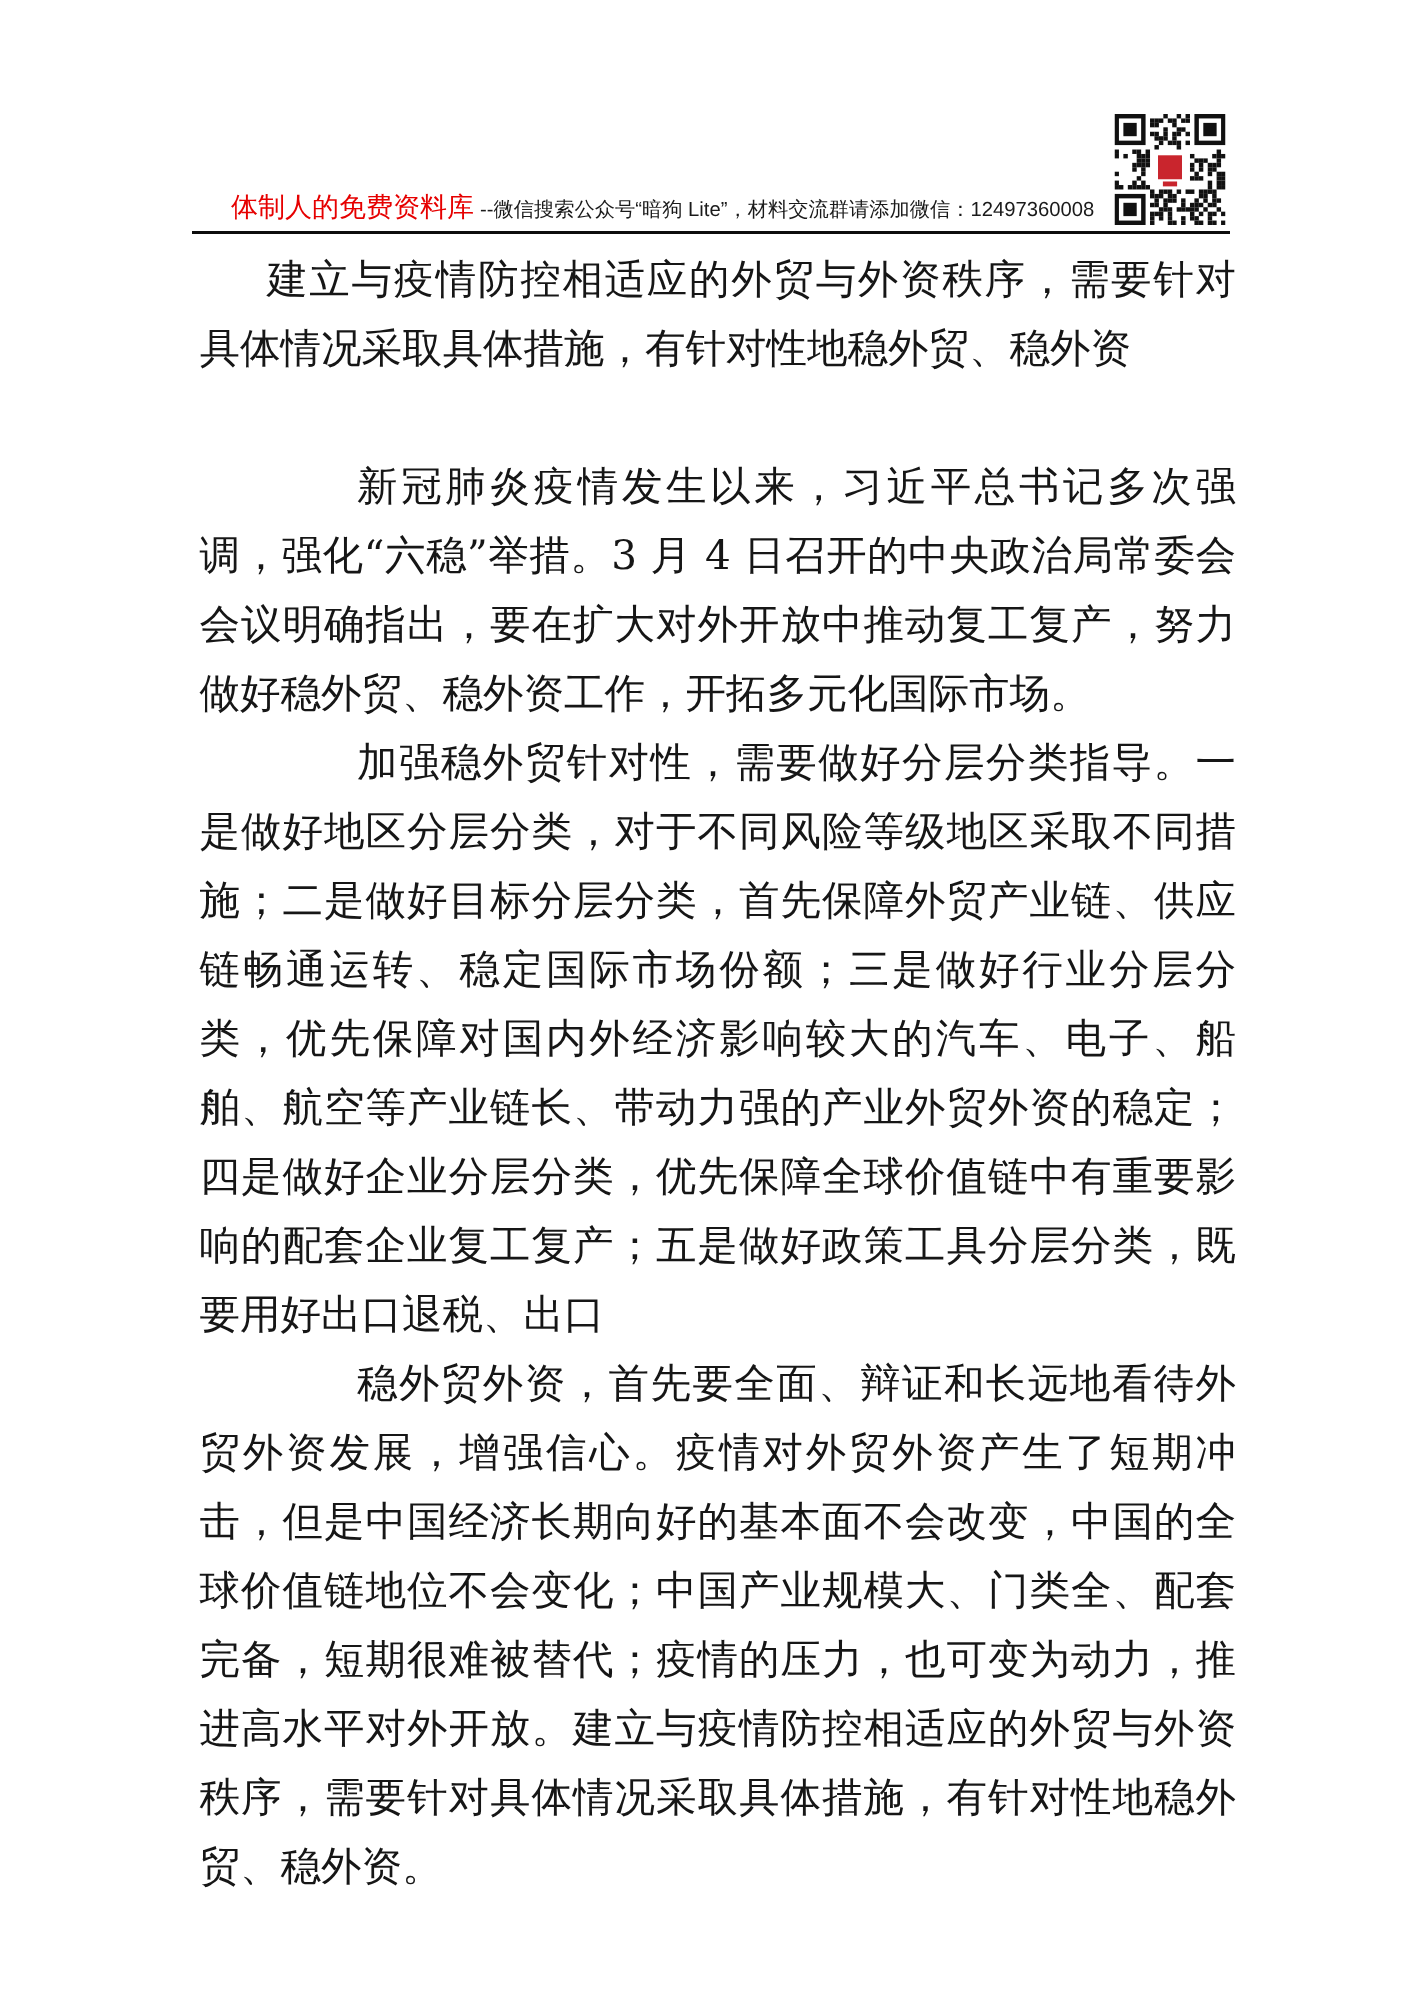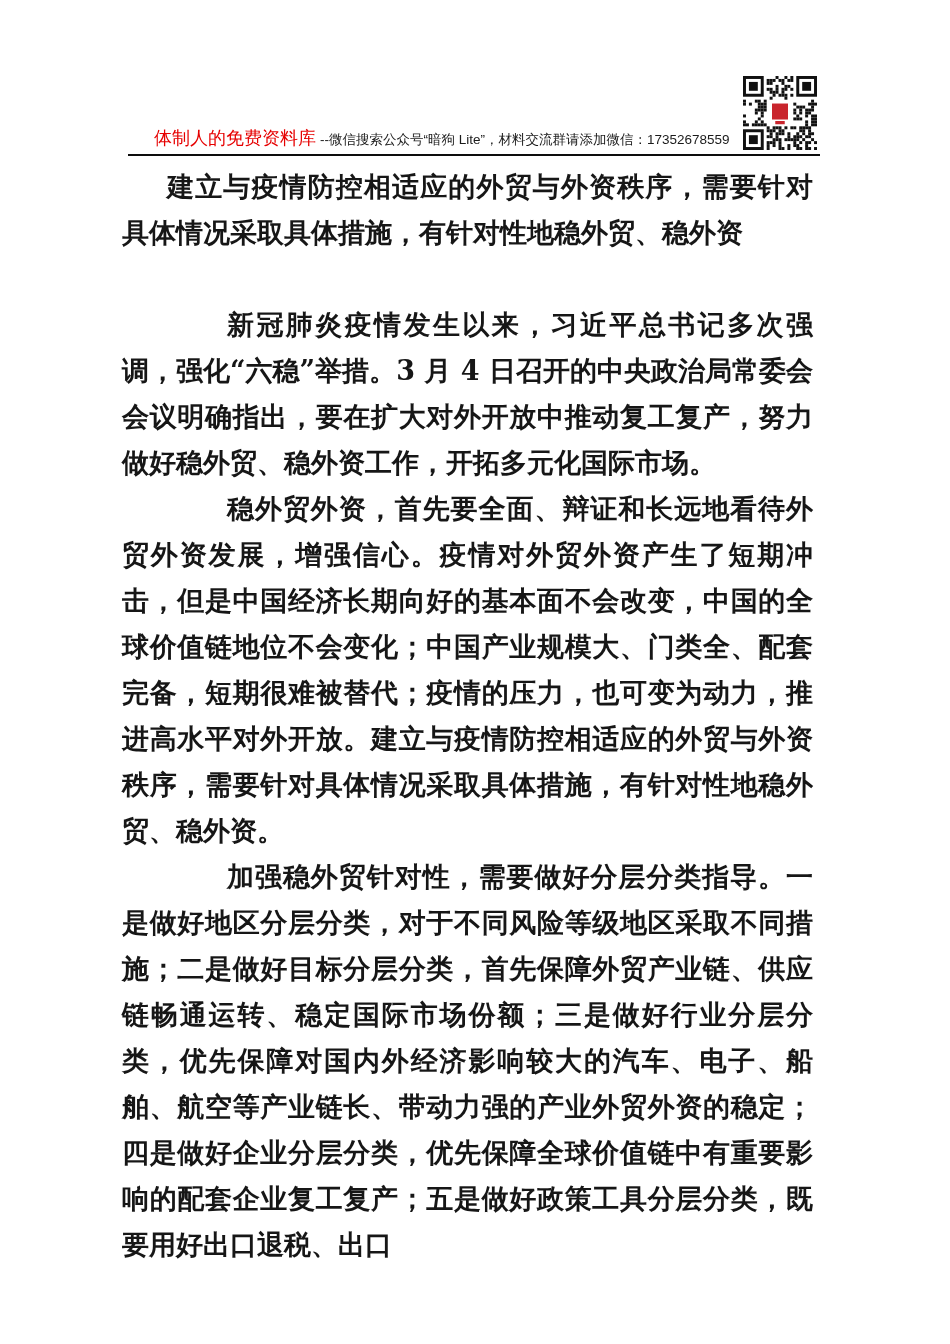--- a/index.html
+++ b/index.html
@@ -47,42 +47,41 @@
     width: 74px;
     height: 74px;
     margin: 0 3px 4px 0;
     flex: 0 0 auto;
   }
   .qr svg { display: block; width: 74px; height: 74px; }
 
   
   .content {
     position: absolute;
-    left: 122px;
+    left: 133px;
     top: 164px;
     width: 691px;
     color: #161616;
     font-size: 27px;
     line-height: 46px;
     text-align: justify;
     text-align-last: left;
-    font-weight: bold;
   }
   .content p { margin: 0; padding: 0; }
   p.title-para  { text-indent: 45px; }
   p.body-para   { text-indent: 105px; }
   p.body-para.first { margin-top: 46px; }
 </style>
 </head>
 <body>
 
 <div class="header">
   <div class="header-textline">
     <span class="brand" style="color: rgb(230, 0, 0);">体制人的免费资料库</span>
-    <span class="contact">--微信搜索公众号“暗狗 Lite”，材料交流群请添加微信：17352678559</span>
+    <span class="contact">--微信搜索公众号“暗狗 Lite”，材料交流群请添加微信：12497360008</span>
   </div>
   <div class="qr">
     <svg viewBox="0 0 25 25" xmlns="http://www.w3.org/2000/svg">
       <rect x="0" y="0" width="25" height="25" fill="#ffffff"></rect>
       <g class="modules" fill="#111111">
           <rect x="11" y="0" width="1" height="1"></rect>
           <rect x="14" y="0" width="1" height="1"></rect>
           <rect x="16" y="0" width="1" height="1"></rect>
           <rect x="8" y="1" width="1" height="1"></rect>
           <rect x="9" y="1" width="1" height="1"></rect>
@@ -266,15 +265,15 @@
       <rect x="9" y="8.5" width="7" height="8" fill="#ffffff"></rect>
       <rect x="9.8" y="9.3" width="5.4" height="5.4" fill="#c9252d"></rect>
       <rect x="10.9" y="15.2" width="3.2" height="1.1" fill="#c9252d"></rect>
     </svg>
   </div>
 </div>
 
 <div class="content">
   <p class="title-para">建立与疫情防控相适应的外贸与外资秩序，需要针对具体情况采取具体措施，有针对性地稳外贸、稳外资</p>
   <p class="body-para first">新冠肺炎疫情发生以来，习近平总书记多次强调，强化“六稳”举措。3 月 4 日召开的中央政治局常委会会议明确指出，要在扩大对外开放中推动复工复产，努力做好稳外贸、稳外资工作，开拓多元化国际市场。</p>
+  <p class="body-para">加强稳外贸针对性，需要做好分层分类指导。一是做好地区分层分类，对于不同风险等级地区采取不同措施；二是做好目标分层分类，首先保障外贸产业链、供应链畅通运转、稳定国际市场份额；三是做好行业分层分类，优先保障对国内外经济影响较大的汽车、电子、船舶、航空等产业链长、带动力强的产业外贸外资的稳定；四是做好企业分层分类，优先保障全球价值链中有重要影响的配套企业复工复产；五是做好政策工具分层分类，既要用好出口退税、出口</p>
   <p class="body-para">稳外贸外资，首先要全面、辩证和长远地看待外贸外资发展，增强信心。疫情对外贸外资产生了短期冲击，但是中国经济长期向好的基本面不会改变，中国的全球价值链地位不会变化；中国产业规模大、门类全、配套完备，短期很难被替代；疫情的压力，也可变为动力，推进高水平对外开放。建立与疫情防控相适应的外贸与外资秩序，需要针对具体情况采取具体措施，有针对性地稳外贸、稳外资。</p>
-  <p class="body-para">加强稳外贸针对性，需要做好分层分类指导。一是做好地区分层分类，对于不同风险等级地区采取不同措施；二是做好目标分层分类，首先保障外贸产业链、供应链畅通运转、稳定国际市场份额；三是做好行业分层分类，优先保障对国内外经济影响较大的汽车、电子、船舶、航空等产业链长、带动力强的产业外贸外资的稳定；四是做好企业分层分类，优先保障全球价值链中有重要影响的配套企业复工复产；五是做好政策工具分层分类，既要用好出口退税、出口</p>
 </div>
 
 </body></html>

